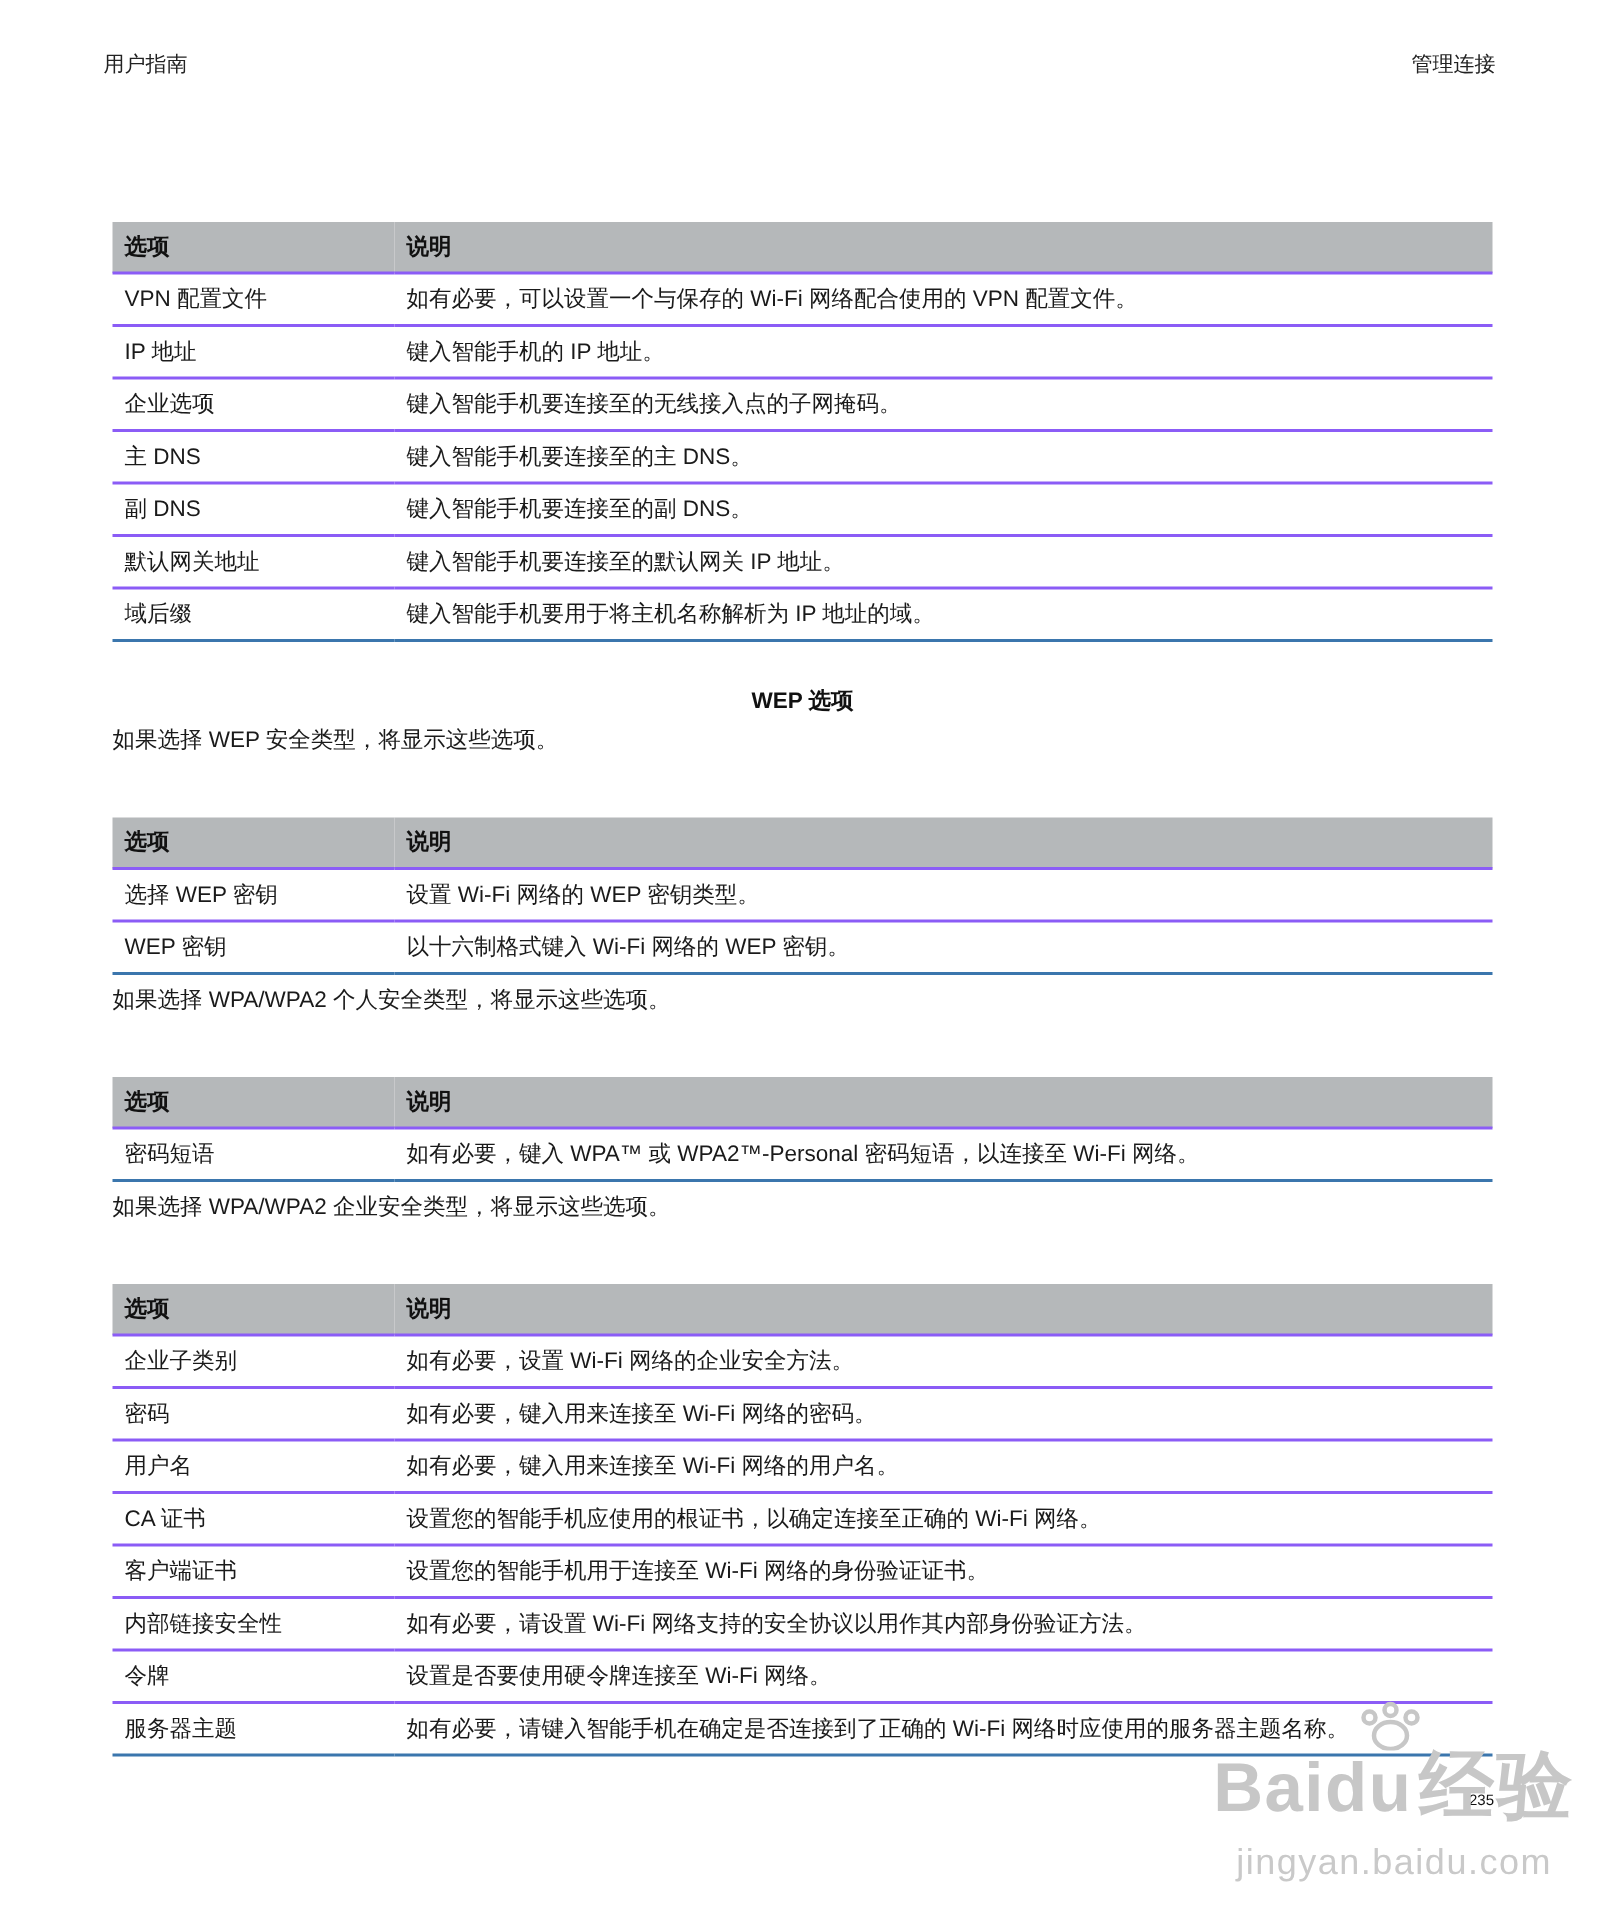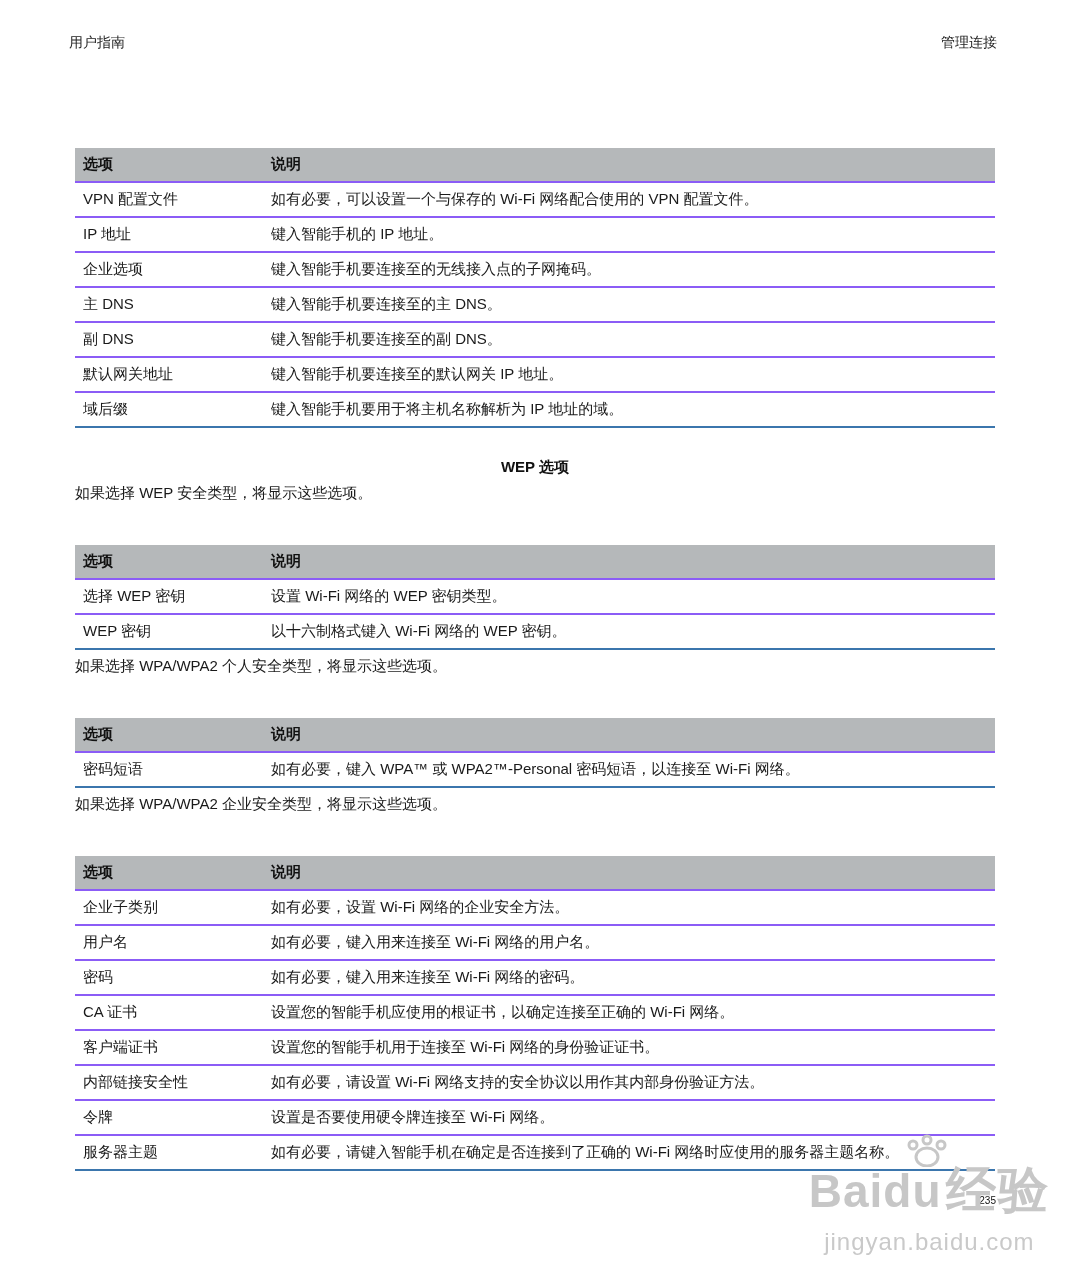--- a/index.html
+++ b/index.html
@@ -199,26 +199,26 @@
         <th class="col-option">选项</th>
         <th>说明</th>
       </tr>
     </thead>
     <tbody>
         <tr>
           <td class="col-option">企业子类别</td>
           <td>如有必要，设置 Wi-Fi 网络的企业安全方法。</td>
         </tr>
         <tr>
+          <td class="col-option">密码</td>
+          <td>如有必要，键入用来连接至 Wi-Fi 网络的密码。</td>
+        </tr>
+        <tr>
           <td class="col-option">用户名</td>
           <td>如有必要，键入用来连接至 Wi-Fi 网络的用户名。</td>
-        </tr>
-        <tr>
-          <td class="col-option">密码</td>
-          <td>如有必要，键入用来连接至 Wi-Fi 网络的密码。</td>
         </tr>
         <tr>
           <td class="col-option">CA 证书</td>
           <td>设置您的智能手机应使用的根证书，以确定连接至正确的 Wi-Fi 网络。</td>
         </tr>
         <tr>
           <td class="col-option">客户端证书</td>
           <td>设置您的智能手机用于连接至 Wi-Fi 网络的身份验证证书。</td>
         </tr>
         <tr>

